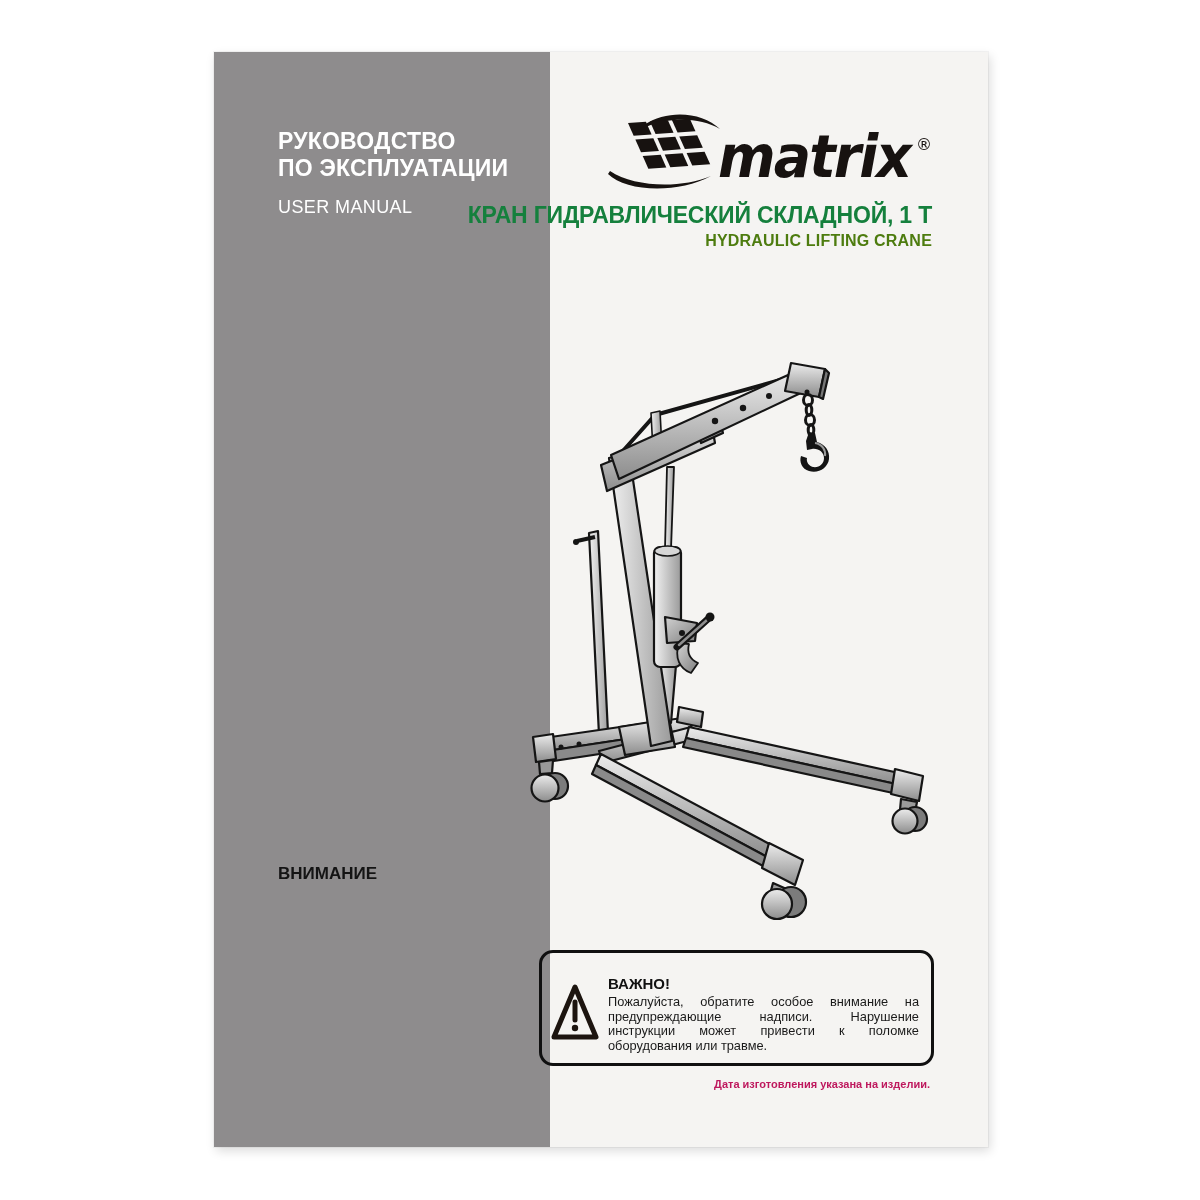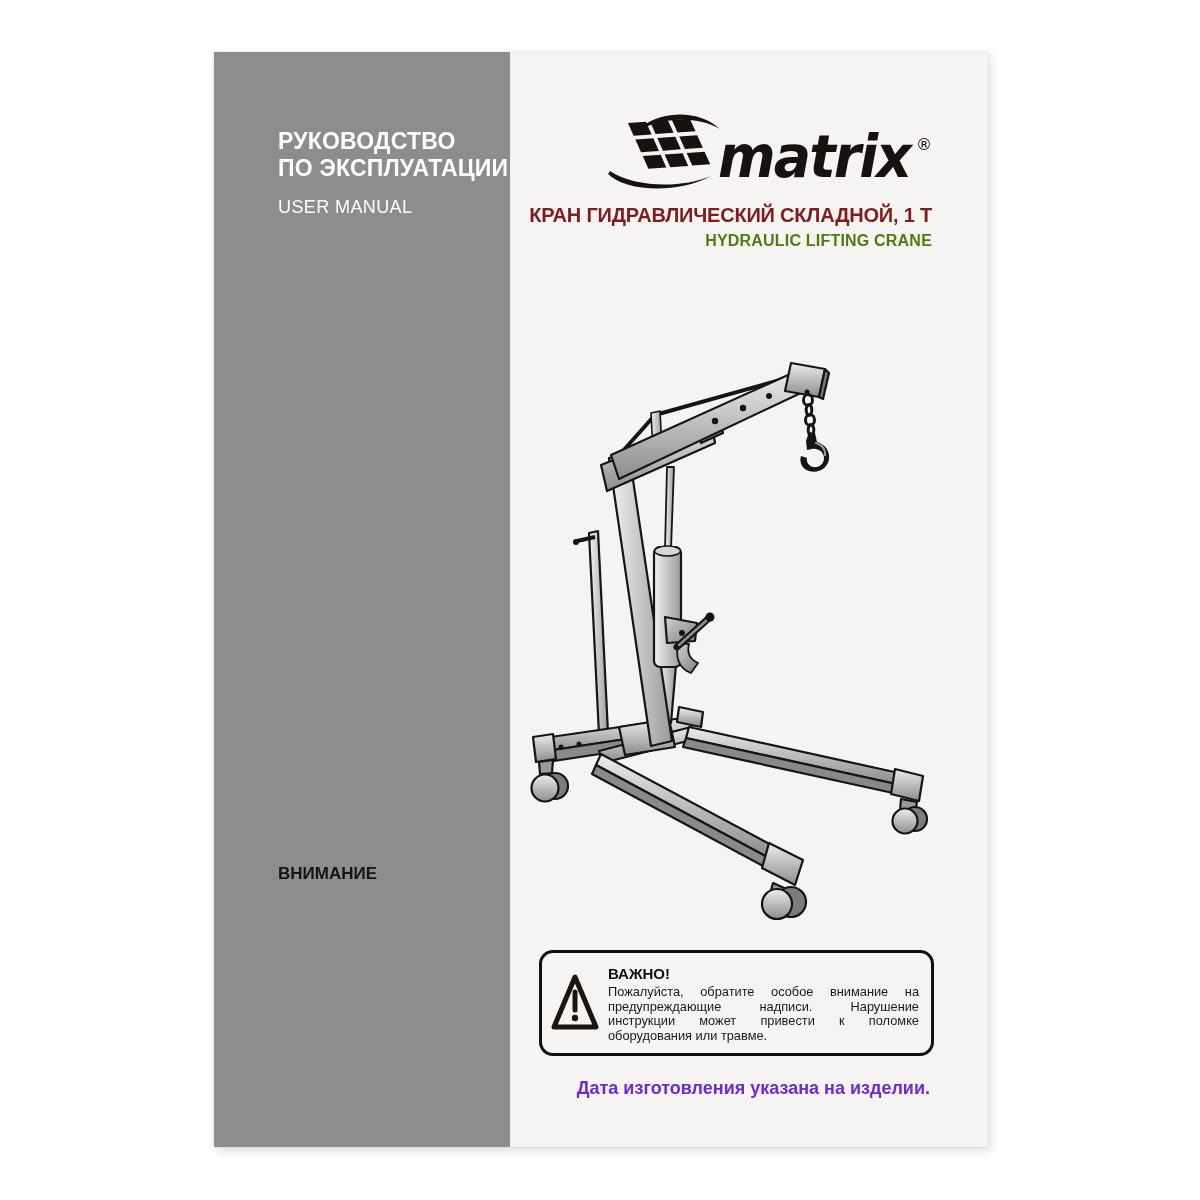--- a/index.html
+++ b/index.html
@@ -4,61 +4,61 @@
 <style>
   html,body{margin:0;padding:0;background:#ffffff;}
   body{width:1200px;height:1200px;position:relative;font-family:"Liberation Sans",sans-serif;-webkit-font-smoothing:antialiased;}
   .canvas{position:absolute;inset:0;background:#ffffff;}
   .page{
     position:absolute;left:214px;top:52px;width:774px;height:1095px;
     background:#f5f4f2;
     box-shadow:0 0 0 1px rgba(0,0,0,0.04), 2px 4px 10px rgba(0,0,0,0.14);
   }
   .sidebar{
-    position:absolute;left:0;top:0;width:296px;height:100%;
+    position:absolute;left:0;top:0;width:336px;height:100%;
     background:#8e8c8d;
   }
   .pre{white-space:pre-line;}
   .sb-title{
     position:absolute;left:64px;top:76px;margin:0;
     color:#ffffff;font-size:23px;line-height:27px;font-weight:bold;letter-spacing:0.2px;
   }
   .sb-sub{
     position:absolute;left:64px;top:145px;
     color:#ffffff;font-size:18px;font-weight:400;letter-spacing:0.4px;
   }
   .sb-bottom{position:absolute;left:64px;top:812px;width:212px;color:#1e1e1e;}
   .sb-bottom h2{margin:0 0 7px 0;font-size:17px;font-weight:bold;color:#141414;}
   .sb-bottom p{margin:0;font-size:15px;line-height:16px;color:#242424;}
   .sb-bottom .block2{margin-top:23px;}
 
   .brand{position:absolute;right:54px;top:62px;width:336px;height:78px;}
   .titles{position:absolute;right:56px;top:152px;text-align:right;}
-  .title-ru{margin:0;font-size:20px;line-height:23px;font-weight:bold;color:#7f1d1d;letter-spacing:-0.2px;white-space:nowrap;}
+  .title-ru{margin:0;font-size:23px;line-height:23px;font-weight:bold;color:#15803d;letter-spacing:-0.2px;white-space:nowrap;}
   .title-en{margin:3px 0 0 0;font-size:16px;line-height:21px;font-weight:bold;color:#4d7c0f;letter-spacing:0.2px;}
   .title-code{margin:2px 0 0 0;font-size:18px;font-weight:bold;color:#9c9c9c;}
 
   .crane{position:absolute;left:305px;top:303px;}
 
   .imp-box{
     position:absolute;left:325px;top:898px;width:395px;box-sizing:border-box;
     border:3px solid #101010;border-radius:14px;
-    padding:14px 12px 9px 9px;
+    padding:24px 12px 9px 9px;
     display:flex;gap:9px;align-items:flex-start;
     background:transparent;
   }
   .imp-box .tri{flex:none;margin-top:5px;}
   .imp-text{font-size:12.8px;line-height:14.8px;color:#1a1a1a;}
   .imp-text h3{margin:0 0 3px 0;font-size:15px;font-weight:bold;color:#111;}
   .imp-text p{margin:0;text-align:justify;}
   .imp-text .b{font-weight:bold;}
 
   .date-note{
     position:absolute;right:58px;top:1026px;
-    font-size:18px;font-weight:bold;color:#6d28d9;
+    font-size:11px;font-weight:bold;color:#be185d;
   }
 </style>
 </head>
 <body>
 
 <div class="canvas">
   <div class="page">
 
     <aside class="sidebar">
       <h1 class="sb-title pre">РУКОВОДСТВО

